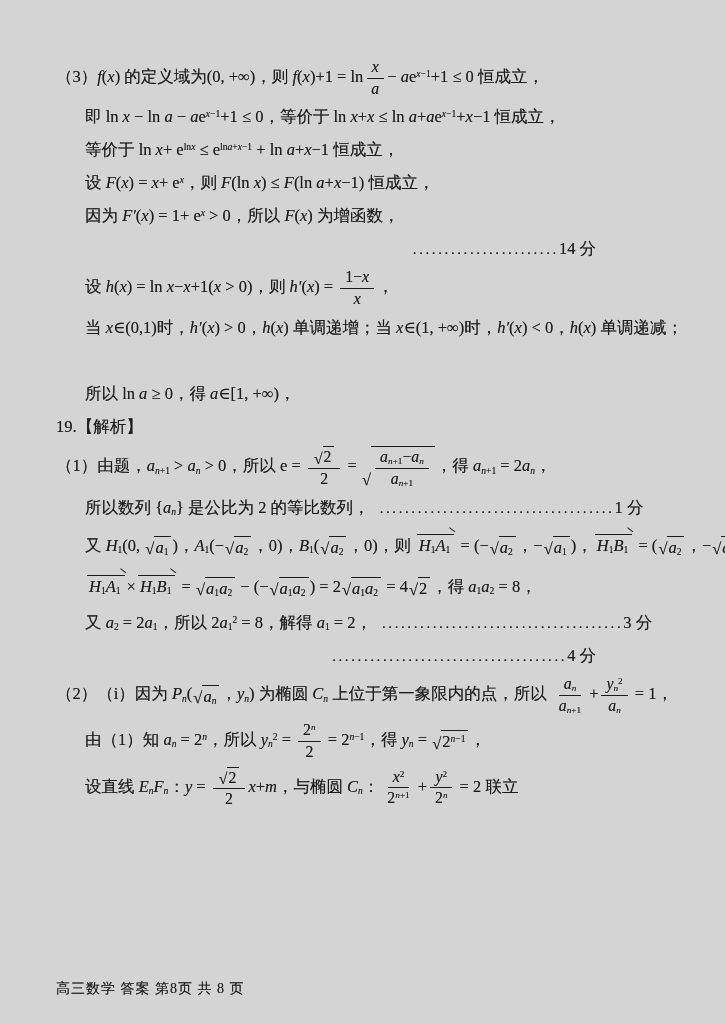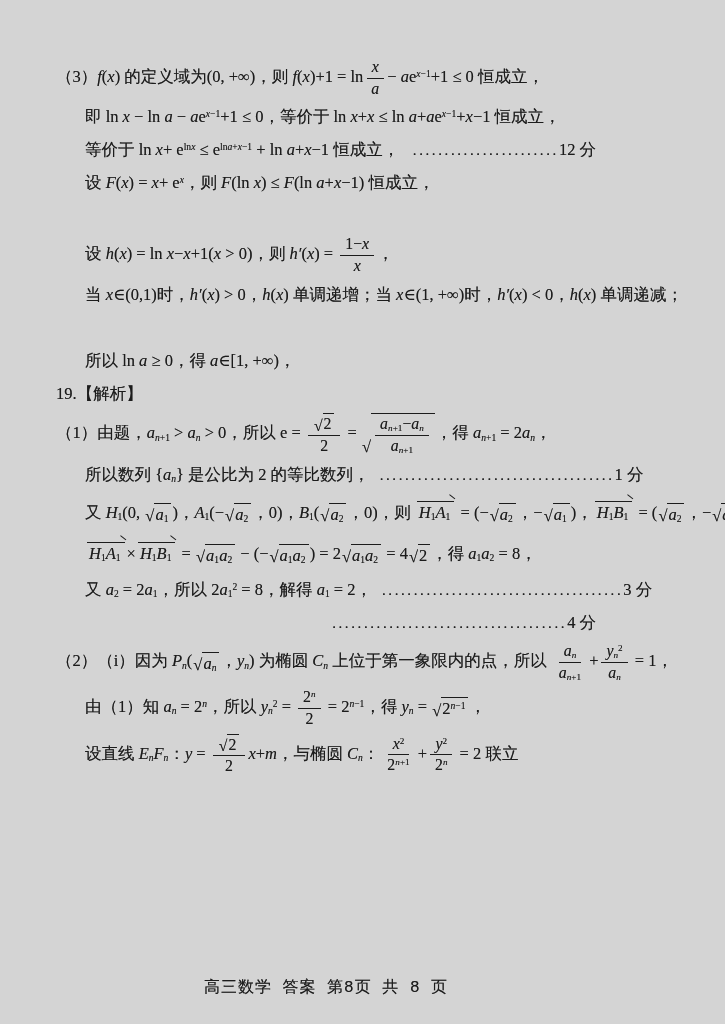--- a/index.html
+++ b/index.html
@@ -36,45 +36,48 @@
   .sqrt{display:inline-flex;align-items:flex-end;vertical-align:middle;margin:0 1px;}
   .sqrt>.rad{line-height:1.02;align-self:stretch;display:flex;align-items:flex-end;}
   .sqrt>.sqc{border-top:1.3px solid #1c1c1c;padding:1px 3px 0 1px;}
   .vec{position:relative;display:inline-block;border-top:1.3px solid #1c1c1c;padding:1px 4px 0 2px;margin:7px 2px;}
   .vec::after{
     content:"";position:absolute;top:-4.2px;right:-0.5px;width:6.5px;height:1.3px;
     background:#1c1c1c;transform:rotate(38deg);transform-origin:right center;
   }
   .dots{letter-spacing:2.6px;font-size:15px;}
   .footer{
-    margin-top:auto;text-align:center;font-size:16px;letter-spacing:1px;font-family:Liberation Mono, monospace;
+    margin-top:auto;text-align:left;font-size:14px;letter-spacing:1px;
   }
 </style>
 </head>
 <body>
 
 <div class="page" style="background: rgb(212, 212, 212); color: rgb(28, 28, 28);">
   <div id="lines">
       <div class="line">
         <span class="content"><span class="up">（3）</span><span class="it">f</span><span class="up">(</span><span class="it">x</span><span class="up">) 的定义域为(0, +∞)，则 </span><span class="it">f</span><span class="up">(</span><span class="it">x</span><span class="up">)+1 = ln</span><span class="frac">
             <span class="num"><span class="it">x</span></span>
             <span class="den"><span class="it">a</span></span>
           </span><span class="up">− </span><span class="it">a</span><span class="up">e</span><sup><span class="it">x</span><span class="up">−1</span></sup><span class="up">+1 ≤ 0 恒成立，</span></span>
       </div>
       <div class="line ind1">
         <span class="content"><span class="up">即 ln </span><span class="it">x</span><span class="up"> − ln </span><span class="it">a</span><span class="up"> − </span><span class="it">a</span><span class="up">e</span><sup><span class="it">x</span><span class="up">−1</span></sup><span class="up">+1 ≤ 0，等价于 ln </span><span class="it">x</span><span class="up">+</span><span class="it">x</span><span class="up"> ≤ ln </span><span class="it">a</span><span class="up">+</span><span class="it">a</span><span class="up">e</span><sup><span class="it">x</span><span class="up">−1</span></sup><span class="up">+</span><span class="it">x</span><span class="up">−1 恒成立，</span></span>
       </div>
       <div class="line ind1">
         <span class="content"><span class="up">等价于 ln </span><span class="it">x</span><span class="up">+ e</span><sup><span class="up">ln</span><span class="it">x</span></sup><span class="up"> ≤ e</span><sup><span class="up">ln</span><span class="it">a</span><span class="up">+</span><span class="it">x</span><span class="up">−1</span></sup><span class="up"> + ln </span><span class="it">a</span><span class="up">+</span><span class="it">x</span><span class="up">−1 恒成立，</span></span>
-        <span class="trail"><span class="dots">.......................</span><span class="up">12 分</span></span>
       </div>
       <div class="line ind1">
         <span class="content"><span class="up">设 </span><span class="it">F</span><span class="up">(</span><span class="it">x</span><span class="up">) = </span><span class="it">x</span><span class="up">+ e</span><sup><span class="it">x</span></sup><span class="up">，则 </span><span class="it">F</span><span class="up">(ln </span><span class="it">x</span><span class="up">) ≤ </span><span class="it">F</span><span class="up">(ln </span><span class="it">a</span><span class="up">+</span><span class="it">x</span><span class="up">−1) 恒成立，</span></span>
       </div>
       <div class="line ind1">
+        <span class="content"><span class="up">因为 </span><span class="it">F′</span><span class="up">(</span><span class="it">x</span><span class="up">) = 1+ e</span><sup><span class="it">x</span></sup><span class="up"> &gt; 0，所以 </span><span class="it">F</span><span class="up">(</span><span class="it">x</span><span class="up">) 为增函数，</span></span>
+      </div>
+      <div class="line ind1">
+        <span class="trail"><span class="dots">.......................</span><span class="up">14 分</span></span>
       </div>
       <div class="line ind1">
         <span class="content"><span class="up">设 </span><span class="it">h</span><span class="up">(</span><span class="it">x</span><span class="up">) = ln </span><span class="it">x</span><span class="up">−</span><span class="it">x</span><span class="up">+1(</span><span class="it">x</span><span class="up"> &gt; 0)，则 </span><span class="it">h′</span><span class="up">(</span><span class="it">x</span><span class="up">) = </span><span class="frac">
             <span class="num"><span class="up">1−</span><span class="it">x</span></span>
             <span class="den"><span class="it">x</span></span>
           </span><span class="up">，</span></span>
       </div>
       <div class="line ind1">
         <span class="content"><span class="up">当 </span><span class="it">x</span><span class="up">∈(0,1)时，</span><span class="it">h′</span><span class="up">(</span><span class="it">x</span><span class="up">) &gt; 0，</span><span class="it">h</span><span class="up">(</span><span class="it">x</span><span class="up">) 单调递增；当 </span><span class="it">x</span><span class="up">∈(1, +∞)时，</span><span class="it">h′</span><span class="up">(</span><span class="it">x</span><span class="up">) &lt; 0，</span><span class="it">h</span><span class="up">(</span><span class="it">x</span><span class="up">) 单调递减；</span></span>
       </div>

